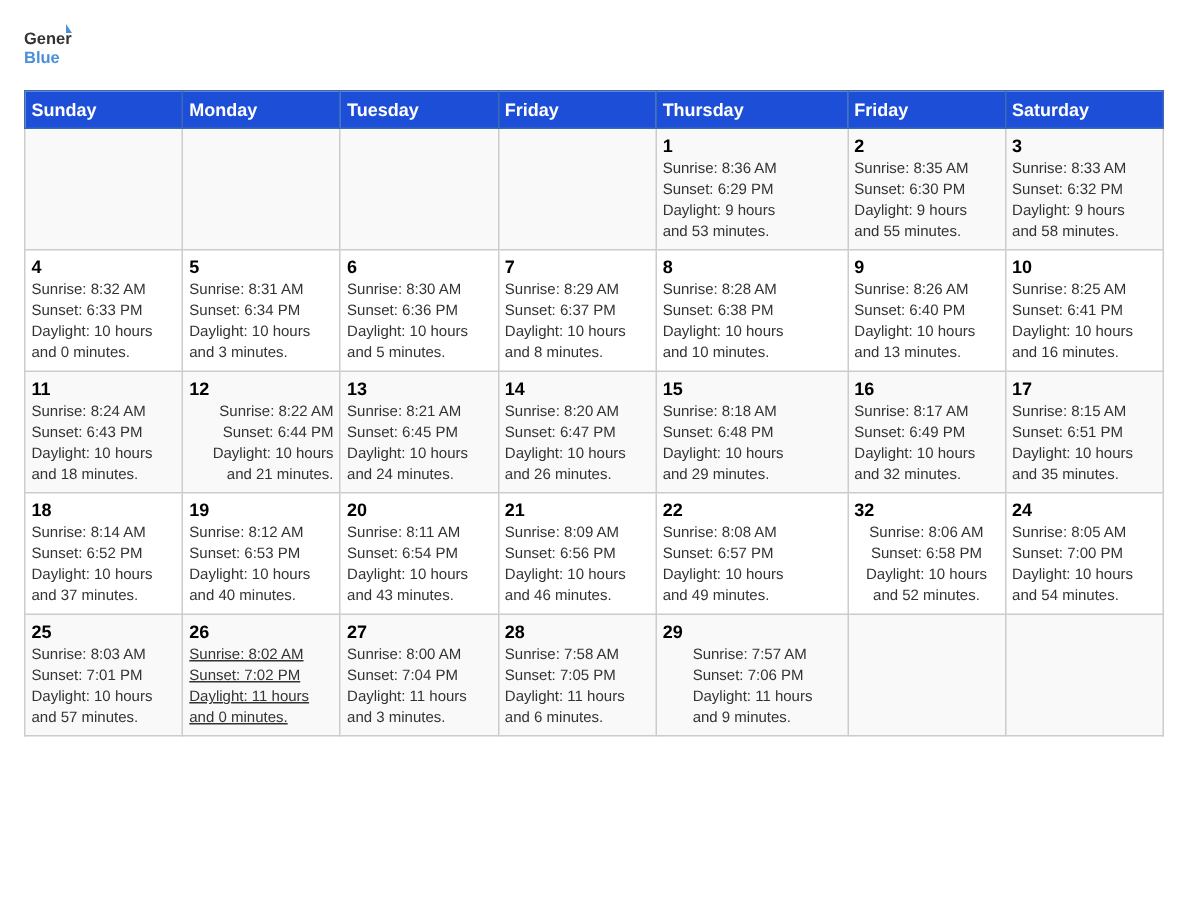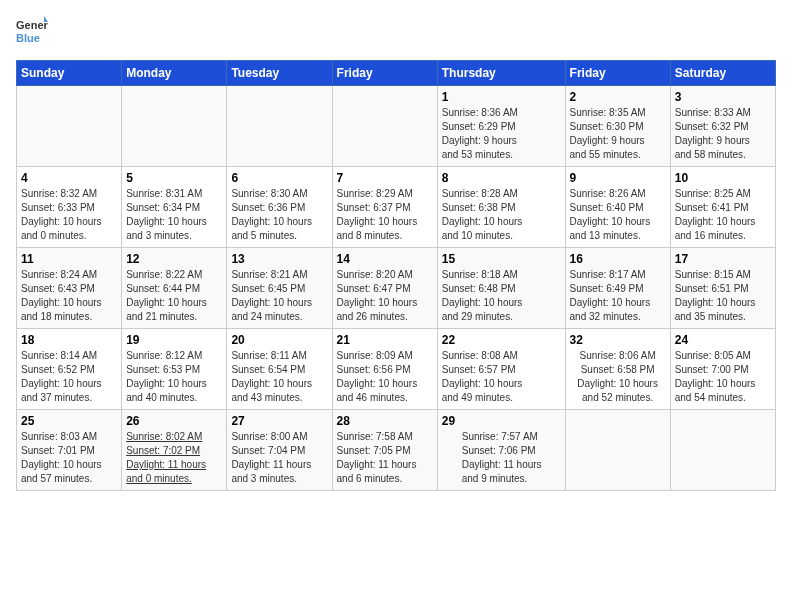--- a/index.html
+++ b/index.html
@@ -175,21 +175,21 @@
       <tr>
         <td>
           <span class="day-num">11</span>
           <div class="day-info" style="white-space: pre-line;">Sunrise: 8:24 AM
 Sunset: 6:43 PM
 Daylight: 10 hours
 and 18 minutes.</div>
         </td>
         <td>
           <span class="day-num">12</span>
-          <div class="day-info" style="white-space: pre-line;">Sunrise: 8:22 AM
+          <div class="day-info" style="white-space: pre-line; text-align: right;">Sunrise: 8:22 AM
 Sunset: 6:44 PM
 Daylight: 10 hours
 and 21 minutes.</div>
         </td>
         <td>
           <span class="day-num">13</span>
           <div class="day-info" style="white-space: pre-line;">Sunrise: 8:21 AM
 Sunset: 6:45 PM
 Daylight: 10 hours
 and 24 minutes.</div>

